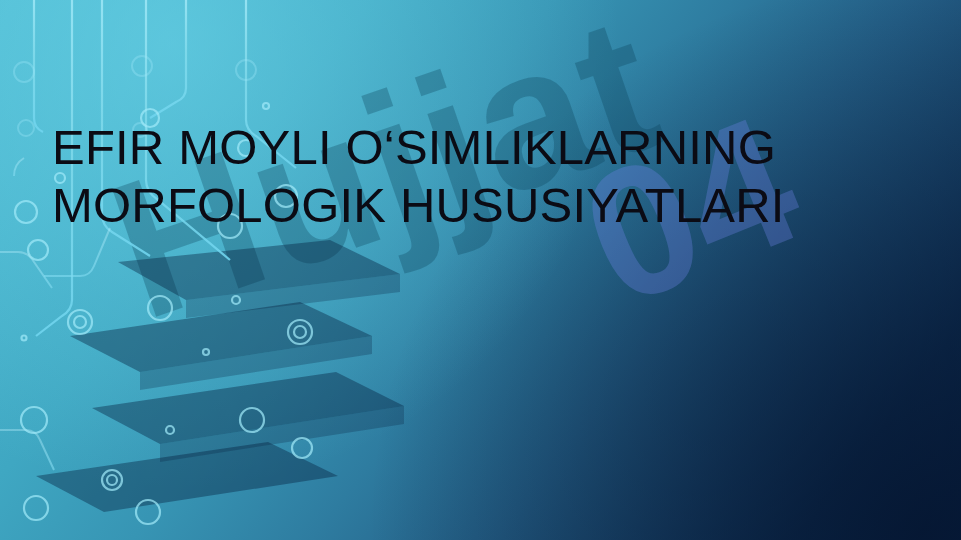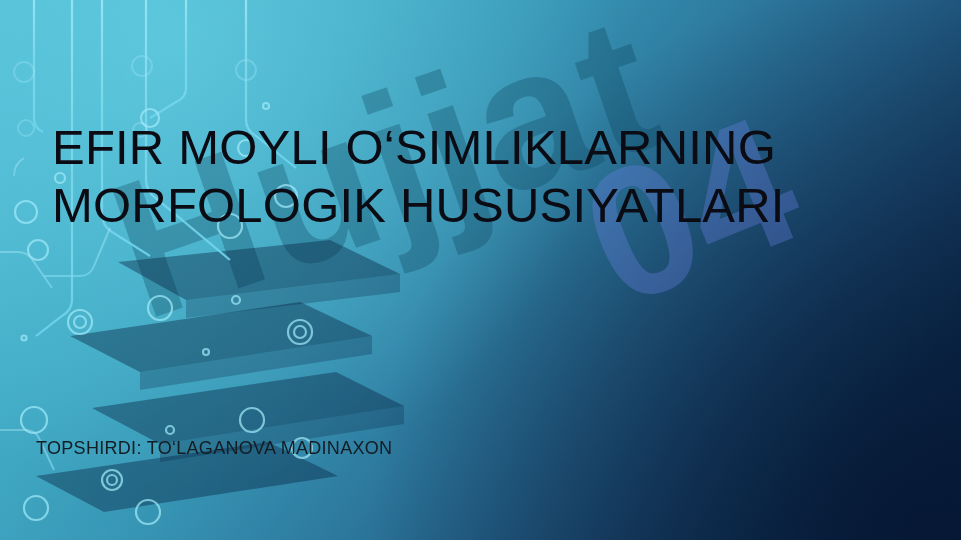--- a/index.html
+++ b/index.html
@@ -216,15 +216,14 @@
       <circle cx="142" cy="66" r="10"></circle>
       <circle cx="246" cy="70" r="10"></circle>
       <circle cx="26" cy="128" r="8"></circle>
       <circle cx="140" cy="130" r="7"></circle>
     </g>
   </svg>
 
   <h1 class="title">EFIR MOYLI O‘SIMLIKLARNING
 MORFOLOGIK HUSUSIYATLARI</h1>
 
-  <p class="subtitle">TOPSHIRDI: TO‘LAGANOVA MADINAXON</p>
 
 </div>
 
 </body></html>

